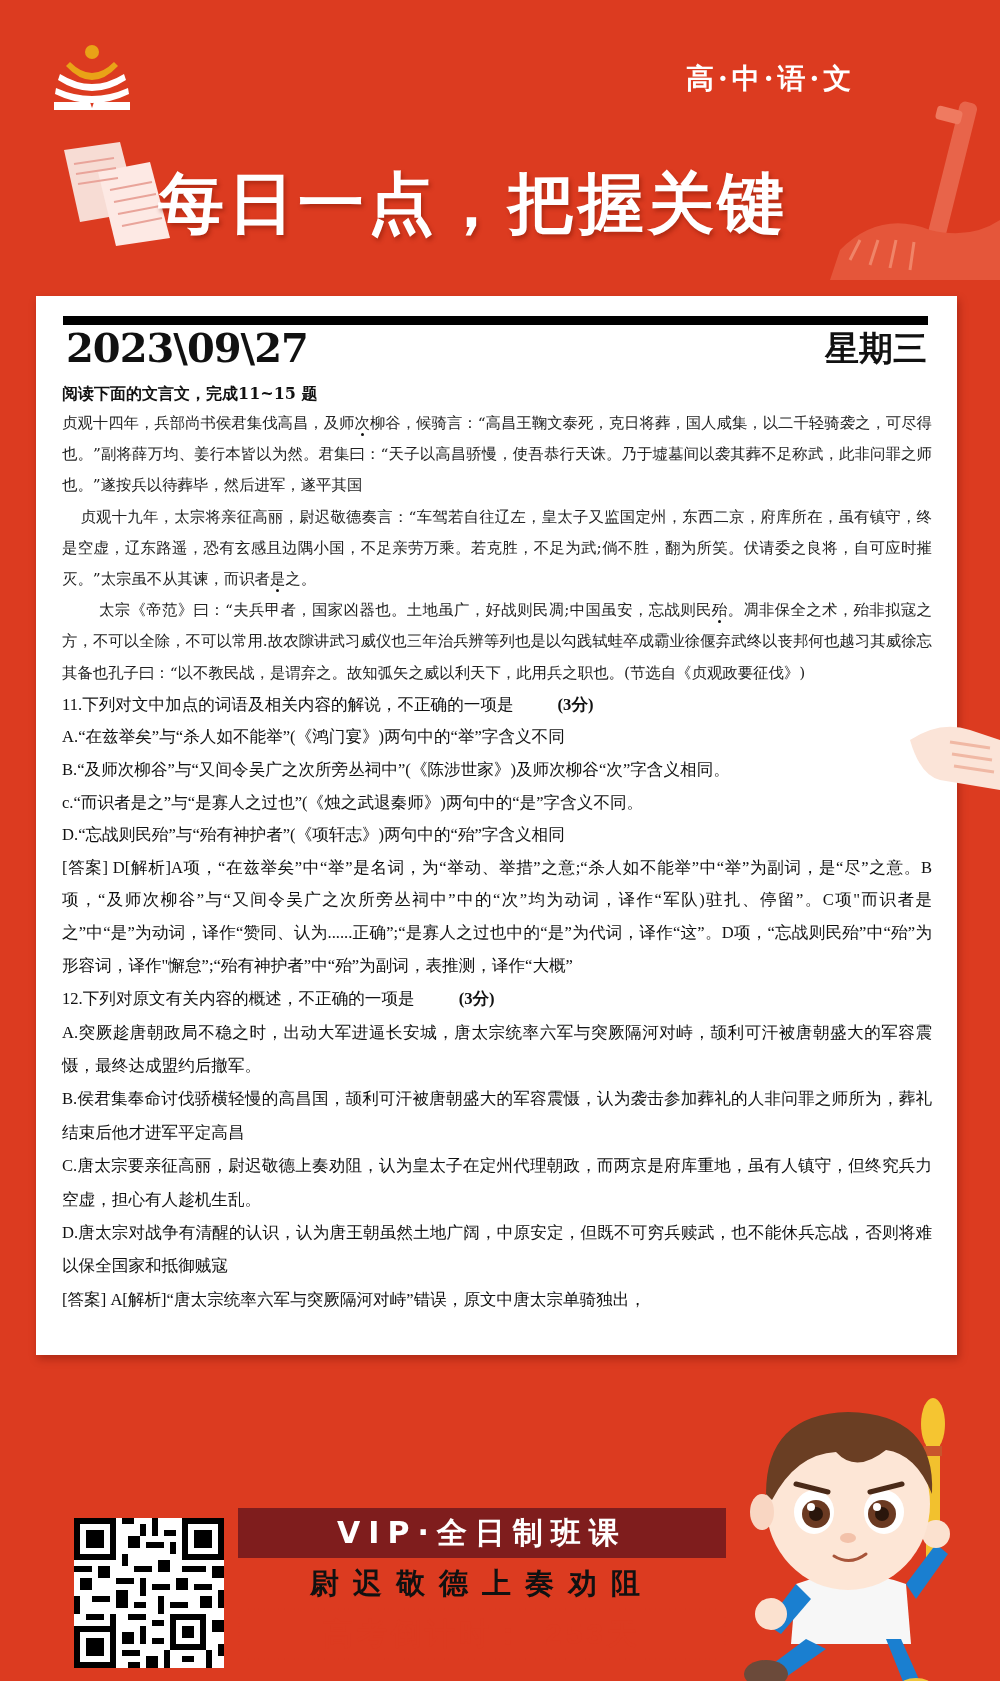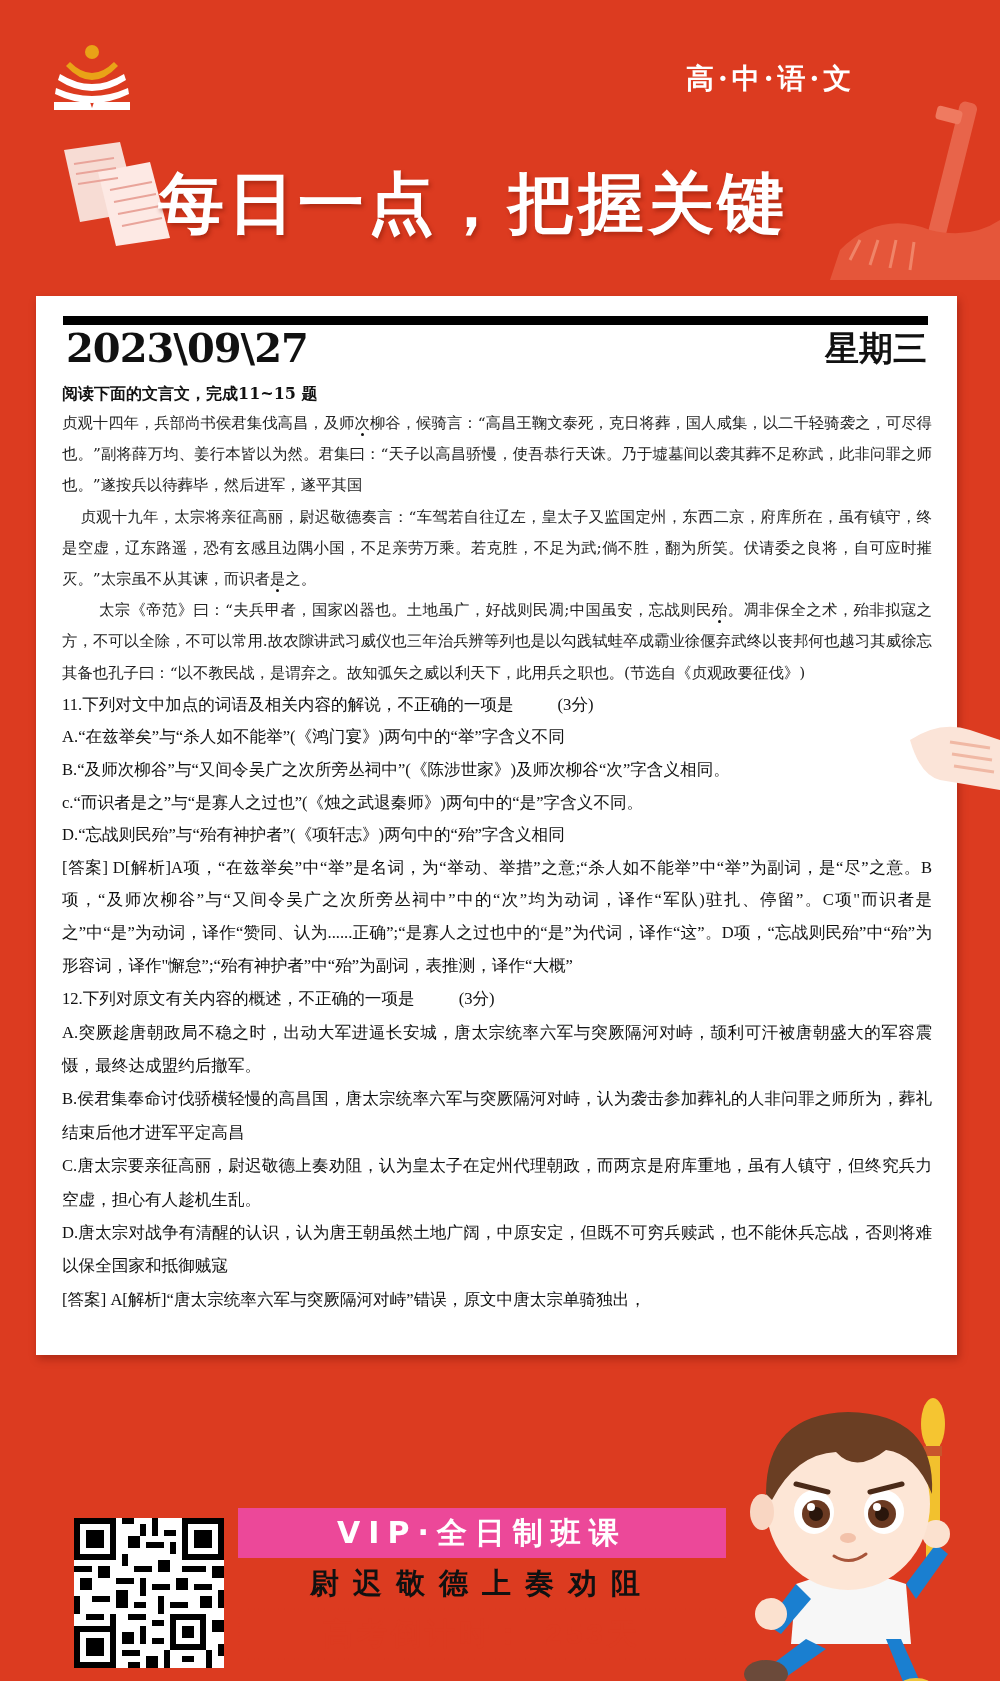--- a/index.html
+++ b/index.html
@@ -43,29 +43,29 @@
 
   .content { position: absolute; left: 26px; top: 84px; width: 870px; }
   .instruction { font-weight: bold; font-size: 16px; line-height: 28px; color: #111; }
   .passage p { font-size: 15.4px; line-height: 31.2px; color: #222; text-align: justify; }
   .passage p.indent { text-indent: 1.2em; }
   .passage p.indent2 { text-indent: 2.4em; }
   .dot { position: relative; }
   .dot::after { content: ""; position: absolute; left: 50%; bottom: -4px; width: 3px; height: 3px; margin-left: -1.5px; border-radius: 50%; background: #111; }
 
   .q { font-family: "Liberation Serif", "DejaVu Serif", serif; font-size: 16.6px; line-height: 32.6px; color: #111; text-align: justify; }
-  .q .score { margin-left: 44px; }
+  .q .score { margin-left: 44px; font-weight: bold; }
   .q12 .score { margin-left: 44px; }
   .q12 p { line-height: 33.4px; }
 
   
   .qr { position: absolute; left: 38px; top: 1222px; width: 150px; height: 150px; }
   .promo { position: absolute; left: 202px; top: 1212px; width: 488px; }
   .vip {
-    height: 50px; background: #ec4899; color: #fff; text-align: center;
+    height: 50px; background: #7f1d1d; color: #fff; text-align: center;
     font-family: "DejaVu Sans", sans-serif; font-weight: bold; font-size: 30px; letter-spacing: 8px; line-height: 50px;
   }
   .scan {
     height: 50px; text-align: center; color: #111;
     font-family: "DejaVu Sans", sans-serif; font-weight: bold; font-size: 29px; letter-spacing: 14px; line-height: 50px;
   }
   .countdown {
     height: 52px; border: 2px dashed #dc3b20; text-align: center; color: #dc3b20;
     font-family: Liberation Sans, sans-serif; font-weight: bold; font-size: 30px; letter-spacing: 4px; line-height: 48px;
   }
@@ -122,21 +122,21 @@
       <p>A.“在兹举矣”与“杀人如不能举”(《鸿门宴》)两句中的“举”字含义不同</p>
       <p>B.“及师次柳谷”与“又间令吴广之次所旁丛祠中”(《陈涉世家》)及师次柳谷“次”字含义相同。</p>
       <p>c.“而识者是之”与“是寡人之过也”(《烛之武退秦师》)两句中的“是”字含义不同。</p>
       <p>D.“忘战则民殆”与“殆有神护者”(《项轩志》)两句中的“殆”字含义相同</p>
       <p>[答案] D[解析]A项，“在兹举矣”中“举”是名词，为“举动、举措”之意;“杀人如不能举”中“举”为副词，是“尽”之意。B项，“及师次柳谷”与“又间令吴广之次所旁丛祠中”中的“次”均为动词，译作“军队)驻扎、停留”。C项"而识者是之”中“是”为动词，译作“赞同、认为......正确”;“是寡人之过也中的“是”为代词，译作“这”。D项，“忘战则民殆”中“殆”为形容词，译作"懈怠”;“殆有神护者”中“殆”为副词，表推测，译作“大概”</p>
     </div>
 
     <div class="q q12">
       <p><span>12.下列对原文有关内容的概述，不正确的一项是</span><span class="score">(3分)</span></p>
       <p>A.突厥趁唐朝政局不稳之时，出动大军进逼长安城，唐太宗统率六军与突厥隔河对峙，颉利可汗被唐朝盛大的军容震慑，最终达成盟约后撤军。</p>
-      <p>B.侯君集奉命讨伐骄横轻慢的高昌国，唐太宗统率六军与突厥隔河对峙，认为袭击参加葬礼的人非问罪之师所为，葬礼结束后他才进军平定高昌</p>
+      <p>B.侯君集奉命讨伐骄横轻慢的高昌国，颉利可汗被唐朝盛大的军容震慑，认为袭击参加葬礼的人非问罪之师所为，葬礼结束后他才进军平定高昌</p>
       <p>C.唐太宗要亲征高丽，尉迟敬德上奏劝阻，认为皇太子在定州代理朝政，而两京是府库重地，虽有人镇守，但终究兵力空虚，担心有人趁机生乱。</p>
       <p>D.唐太宗对战争有清醒的认识，认为唐王朝虽然土地广阔，中原安定，但既不可穷兵赎武，也不能休兵忘战，否则将难以保全国家和抵御贼寇</p>
       <p>[答案] A[解析]“唐太宗统率六军与突厥隔河对峙”错误，原文中唐太宗单骑独出，</p>
     </div>
   </div>
 
   <svg class="qr" viewBox="0 0 25 25" shape-rendering="crispEdges">
     <rect width="25" height="25" fill="#fff"></rect>
     <g fill="#000">
       <rect x="0" y="0" width="7" height="7"></rect>

